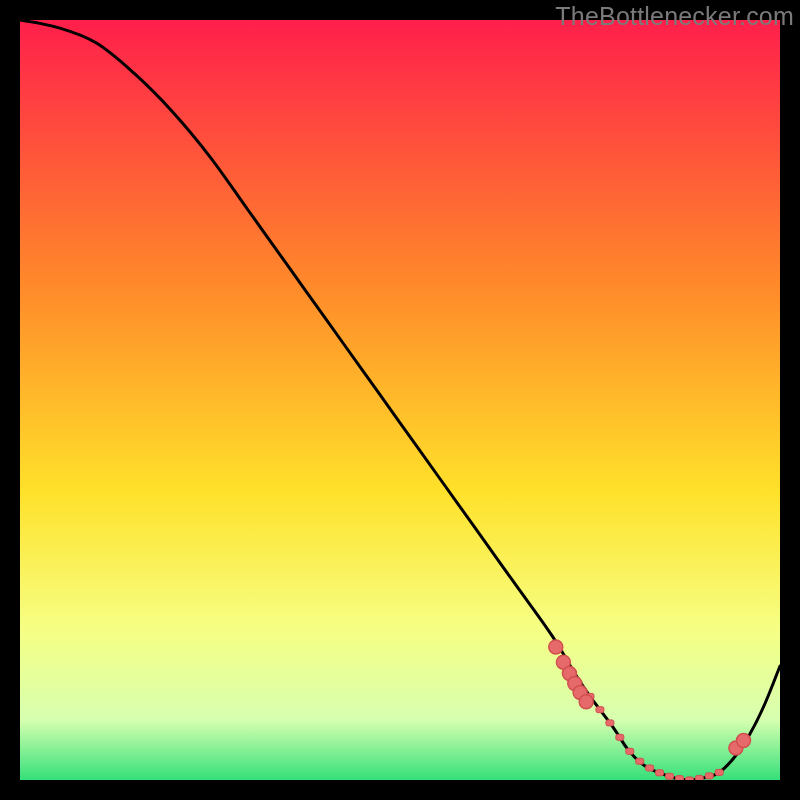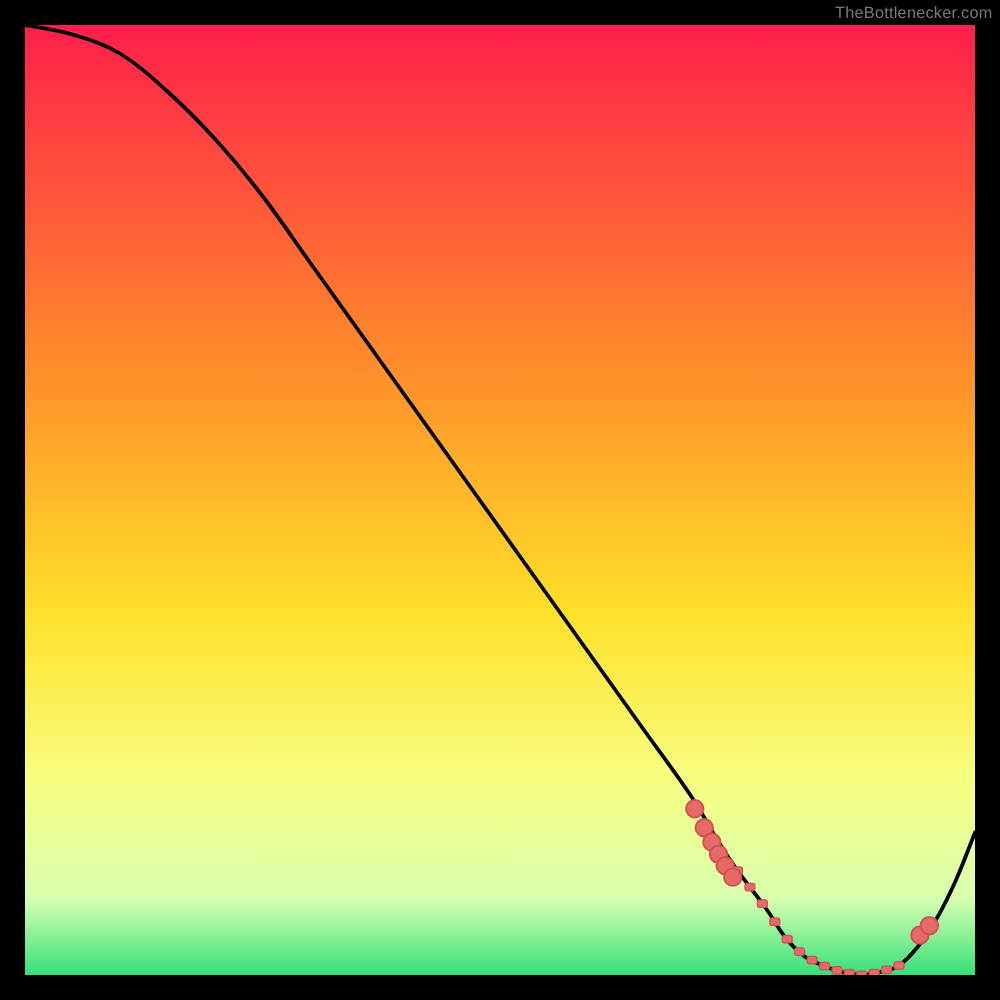--- a/index.html
+++ b/index.html
@@ -21,21 +21,21 @@
     left: 20px;
     top: 20px;
     width: 760px;
     height: 760px;
   }
   .attribution {
     position: absolute;
     top: 2px;
     right: 6px;
     font-family: Arial, Helvetica, sans-serif;
-    font-size: 13px;
+    font-size: 25px;
     color: #7a7a7a;
     letter-spacing: 0.2px;
     user-select: none;
   }
 </style>
 </head>
 <body>
 
 <div class="stage">
   <svg class="plot" viewBox="0 0 760 760" preserveAspectRatio="none">

